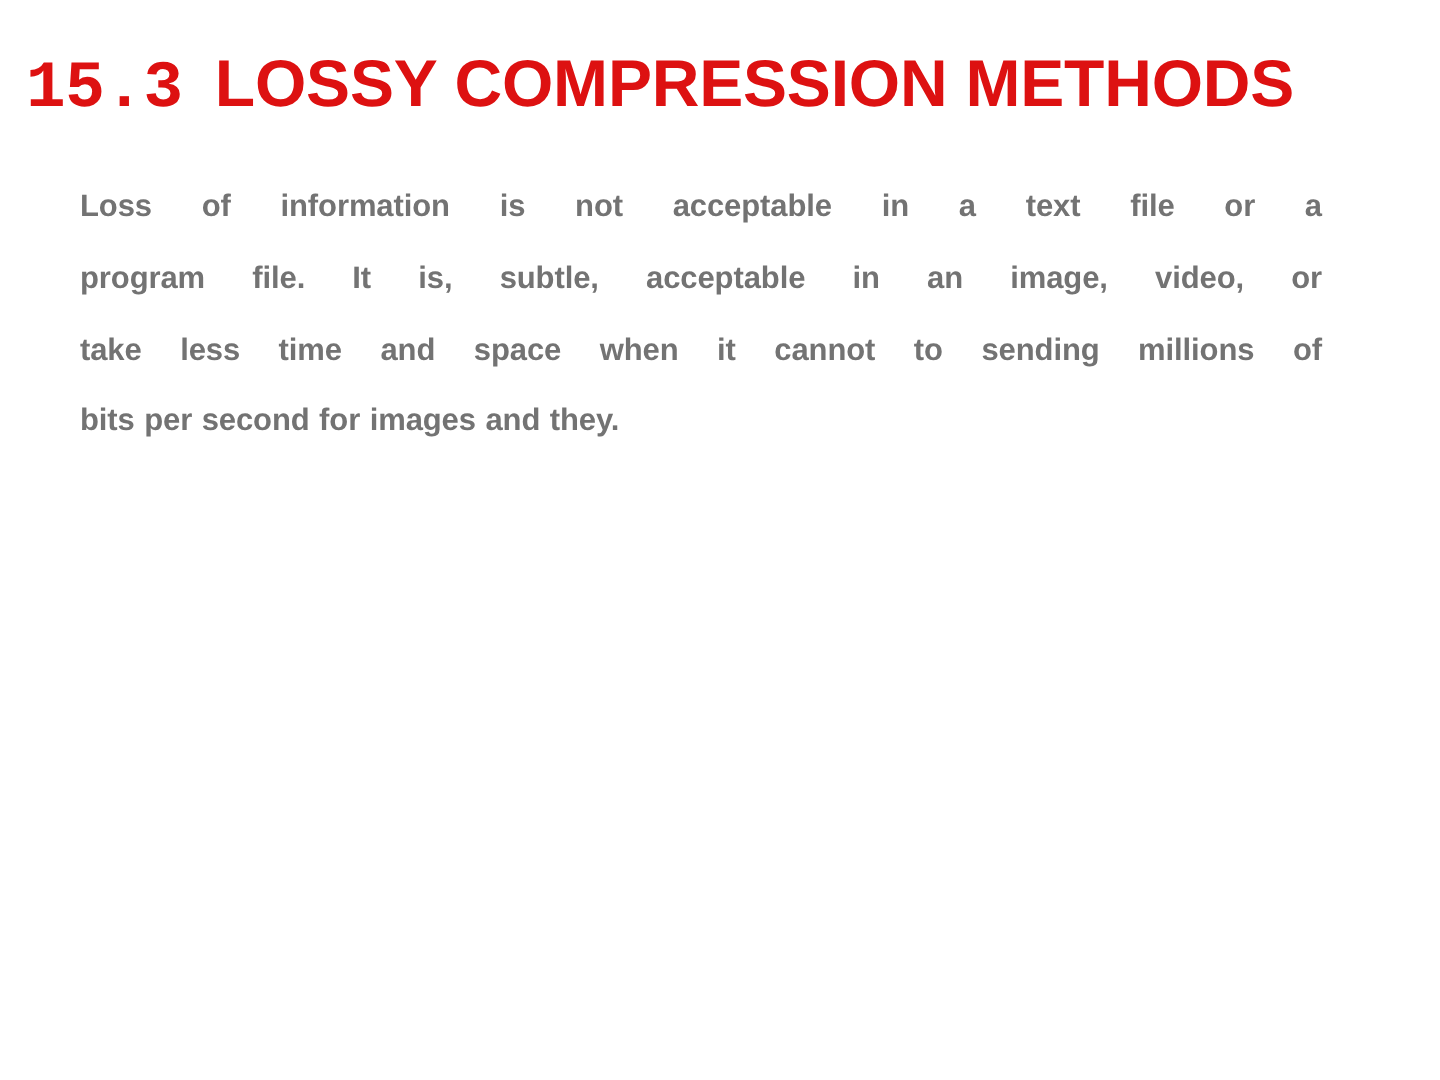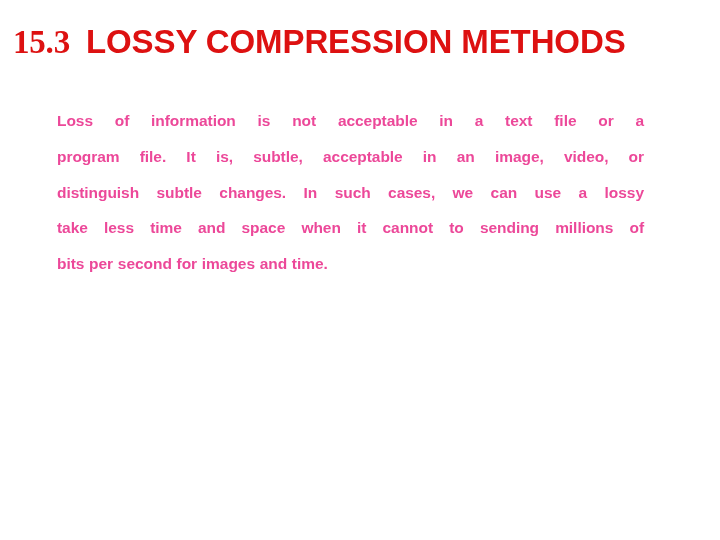--- a/index.html
+++ b/index.html
@@ -32,21 +32,21 @@
     height: 44px;
     white-space: nowrap;
     color: #dd1111;
     font-family: "Liberation Sans", sans-serif;
     font-size: 33px;
     font-weight: 700;
     line-height: 42px;
     letter-spacing: 0.2px;
   }
   .slide-title .title-number {
-    font-family: Liberation Serif, serif;
+    font-family: Liberation Mono, monospace;
     font-weight: 700;
     letter-spacing: -0.2px;
   }
   .slide-title .title-gap {
     display: inline-block;
     width: 16px;
   }
   .slide-title .title-text {
     font-family: "Liberation Sans", sans-serif;
     font-weight: 700;
@@ -54,22 +54,22 @@
   }
 
   
   .body-block {
     position: absolute;
     left: 40px;
     top: 86px;
     width: 621px;
   }
   .body-paragraph {
-    margin: 17px;
-    color: #ec4899;
+    margin: 0;
+    color: #737373;
     font-family: "Liberation Sans", sans-serif;
     font-size: 15.5px;
     font-weight: 700;
     line-height: 35.8px;
     text-align: justify;
     text-justify: inter-word;
     letter-spacing: -0.05px;
     word-spacing: 0.5px;
   }
   
@@ -89,19 +89,18 @@
 <div class="slide">
 
   <div class="slide-title">
     <span class="title-number">15.3</span><span class="title-gap"></span><span class="title-text">LOSSY COMPRESSION METHODS</span>
   </div>
 
   <div class="body-block">
     <p class="body-paragraph">
       <span class="line">Loss of information is not acceptable in a text file or a</span>
       <span class="line">program file. It is, subtle, acceptable in an image, video, or</span>
-      <span class="line">distinguish subtle changes. In such cases, we can use a lossy</span>
       <span class="line">take less time and space when it cannot to sending millions of</span>
-      <span class="line last">bits per second for images and time.</span>
+      <span class="line last">bits per second for images and they.</span>
     </p>
   </div>
 
 </div>
 
 </body></html>

